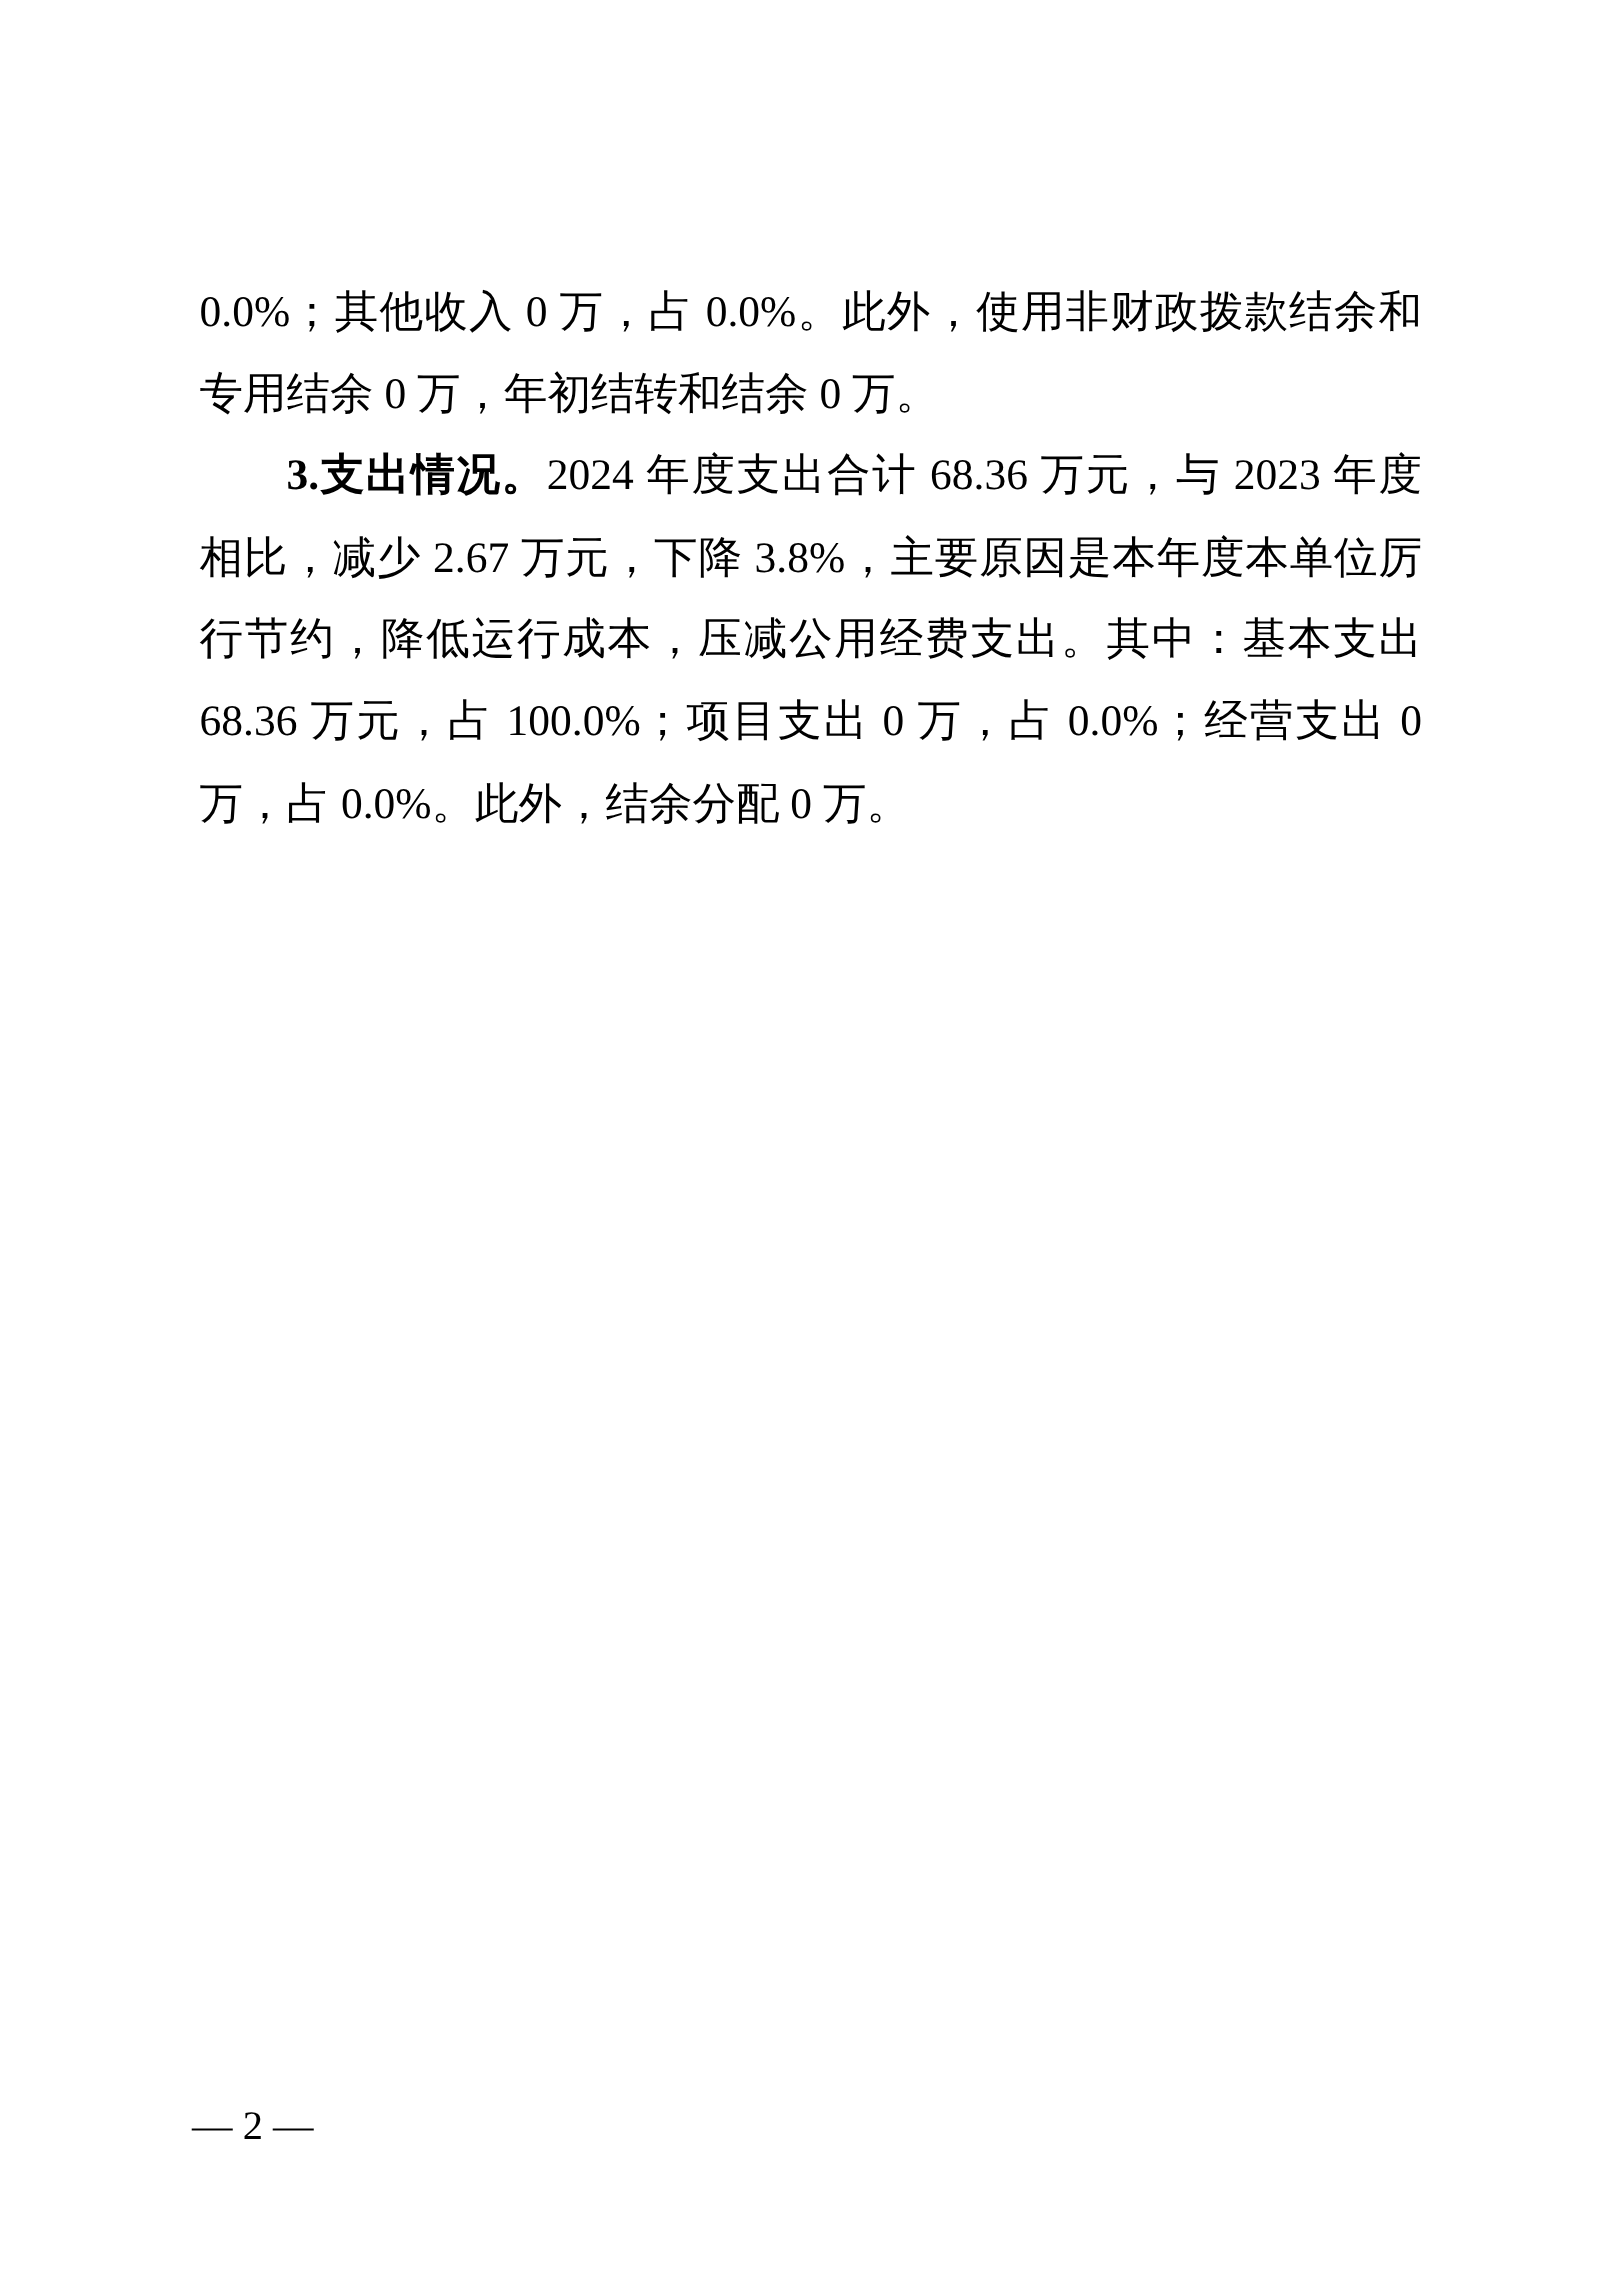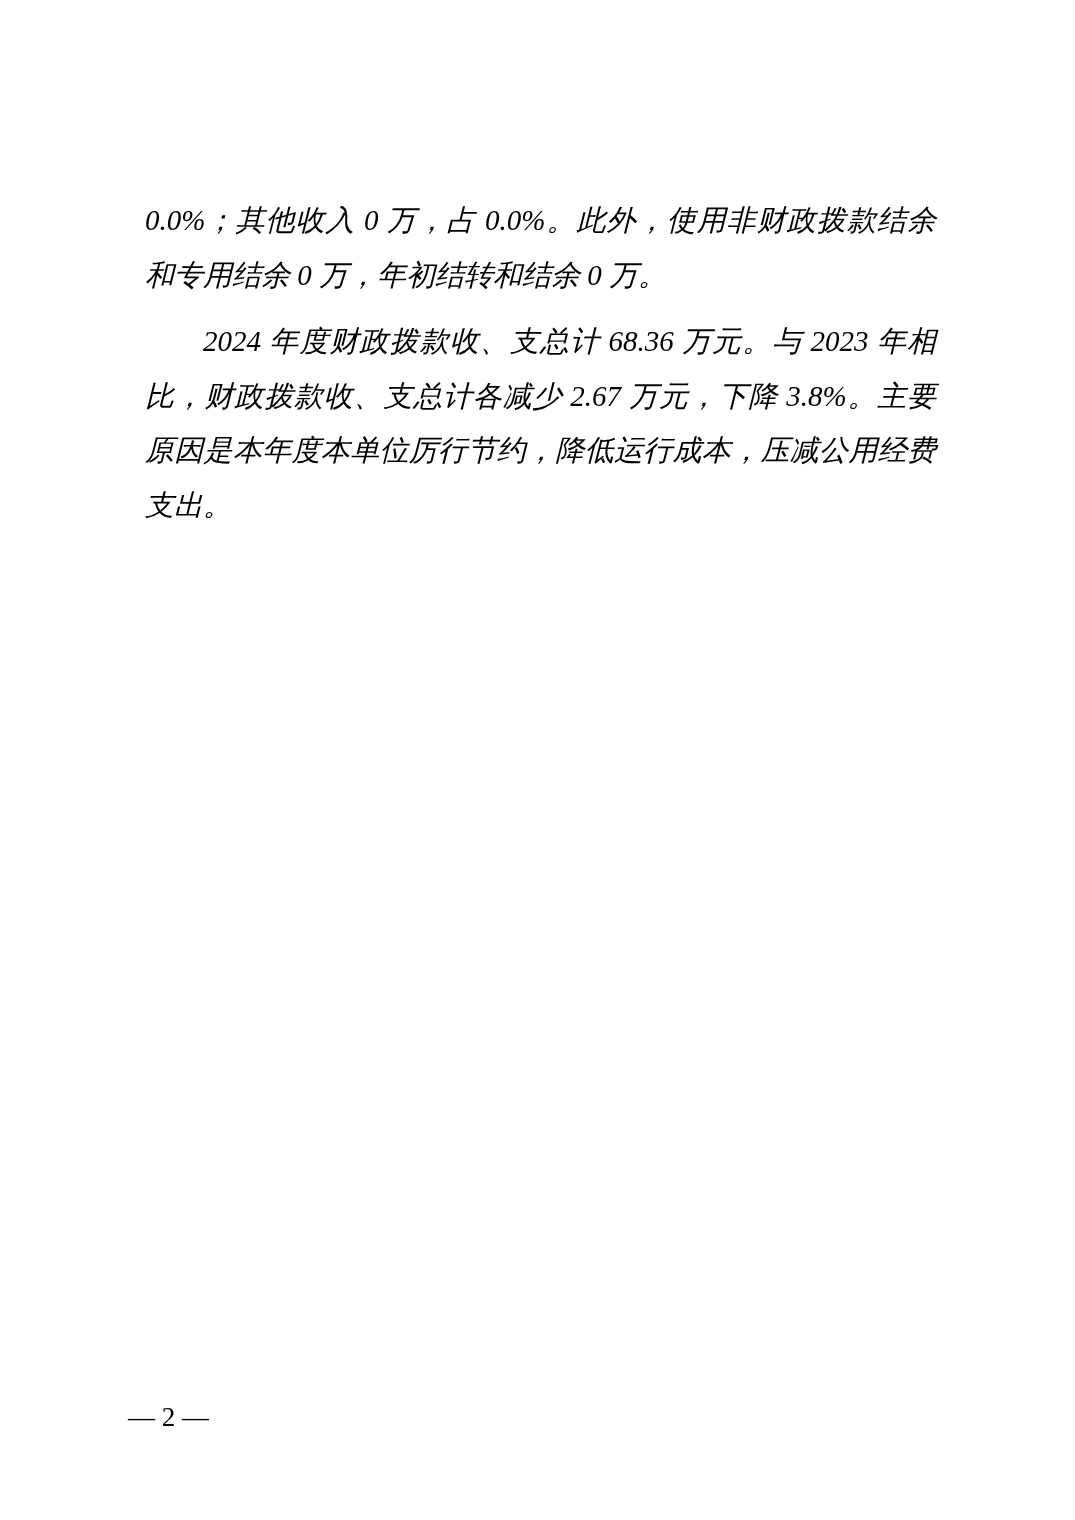--- a/index.html
+++ b/index.html
@@ -24,24 +24,23 @@
     position: absolute;
     left: 133px;
     top: 181px;
     width: 815px;
     font-size: 29px;
     line-height: 54.6px;
     text-align: justify;
     text-justify: inter-ideograph;
   }
   .doc-body p {
-    margin: 12px;
+    margin: 0;
     padding: 0;
     text-indent: 2em;
-    font-style: italic;
   }
   .doc-body p.continued {
     text-indent: 0;
   }
   .doc-body b.lead {
     font-weight: bold;
   }
   .footer {
     position: absolute;
     left: 128px;
@@ -53,24 +52,24 @@
 </style>
 </head>
 <body>
 
 <div class="page">
 
   <div class="doc-body">
 
     <p class="continued"><b class="lead"></b><span>0.0%；其他收入 0 万，占 0.0%。此外，使用非财政拨款结余和专用结余 0 万，年初结转和结余 0 万。</span></p>
 
+    <p><b class="lead">3.支出情况。</b><span>2024 年度支出合计 68.36 万元，与 2023 年度相比，减少 2.67 万元，下降 3.8%，主要原因是本年度本单位厉行节约，降低运行成本，压减公用经费支出。其中：基本支出 68.36 万元，占 100.0%；项目支出 0 万，占 0.0%；经营支出 0 万，占 0.0%。此外，结余分配 0 万。</span></p>
 
 
 
-    <p><b class="lead"></b><span>2024 年度财政拨款收、支总计 68.36 万元。与 2023 年相比，财政拨款收、支总计各减少 2.67 万元，下降 3.8%。主要原因是本年度本单位厉行节约，降低运行成本，压减公用经费支出。</span></p>
 
 
 
   </div>
 
   <div class="footer"><span>— 2 —</span></div>
 
 </div>
 
 </body></html>

